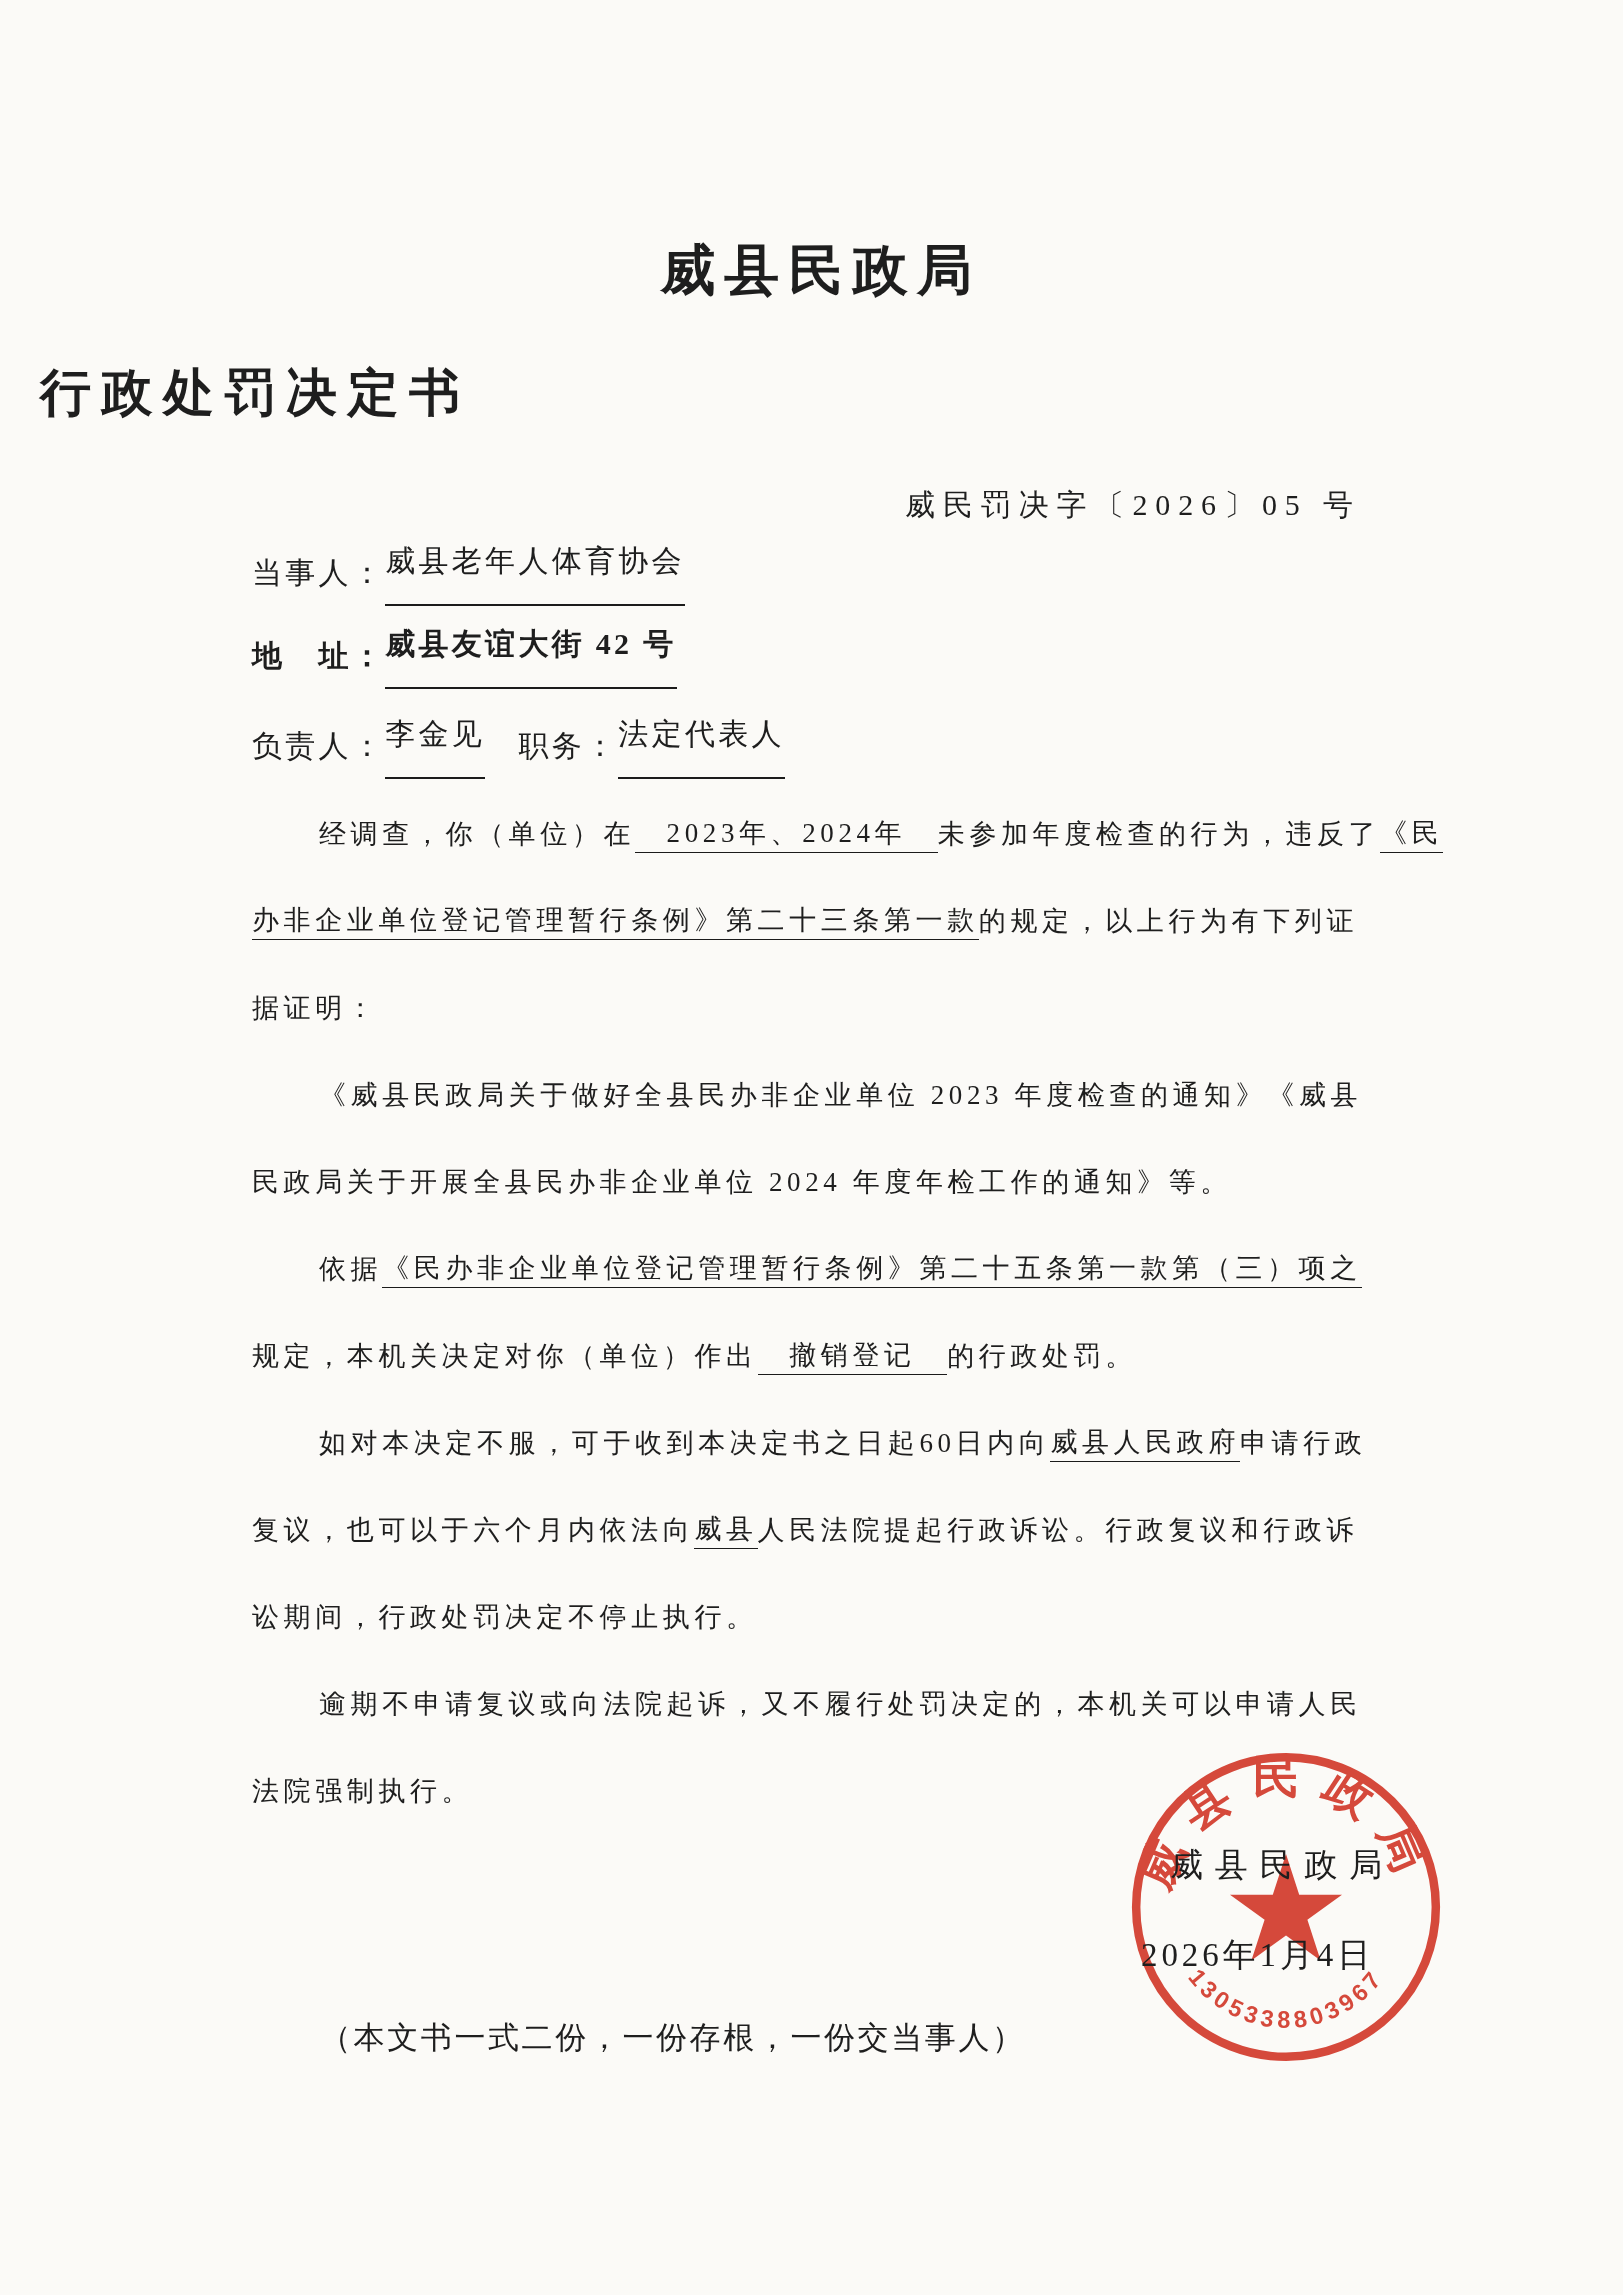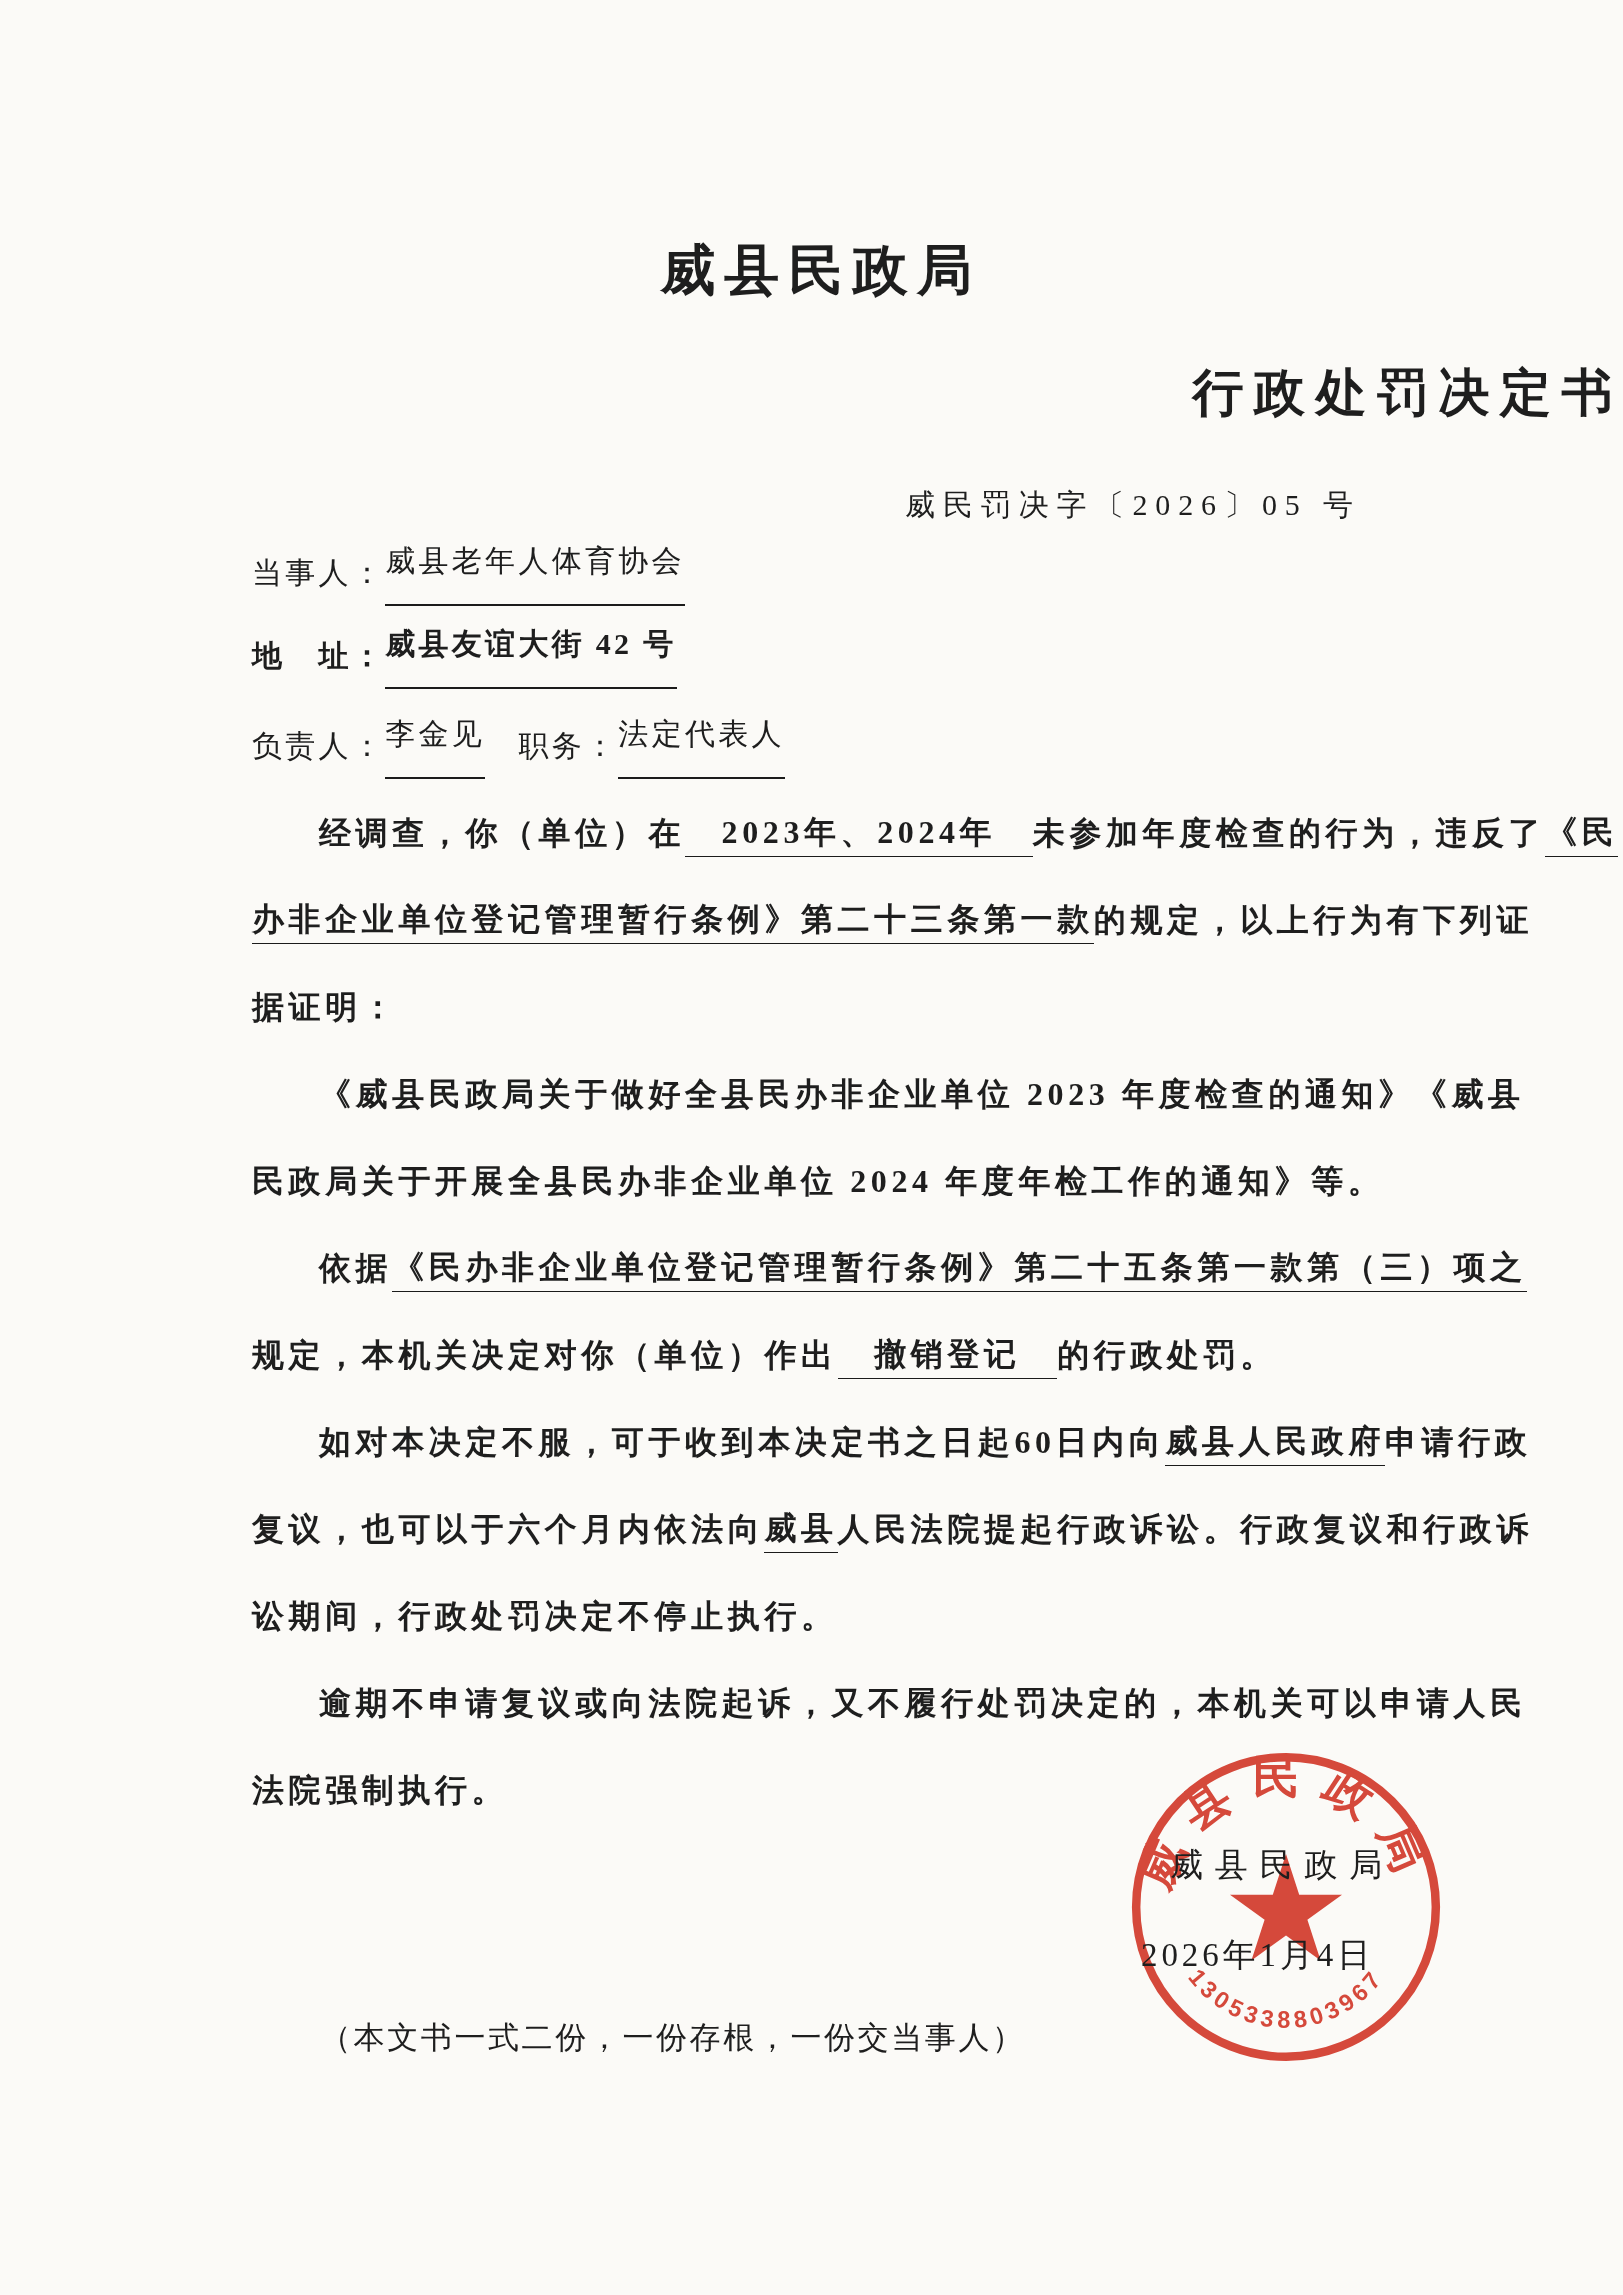--- a/index.html
+++ b/index.html
@@ -12,40 +12,40 @@
     color:var(--ink);
   }
   .page-title {
     position:absolute; top:234px; left:0; width:100%;
     text-align:center; padding-left:18.3px;
     font-family:"Liberation Sans","DejaVu Sans",sans-serif;
     font-weight:bold; font-size:55px; letter-spacing:9.2px;
   }
   .page-subtitle {
     position:absolute; top:359px; left:0; width:100%;
-    text-align:right; padding-left:6px;
+    text-align:left; padding-left:40px;
     font-family:"Liberation Sans","DejaVu Sans",sans-serif;
     font-weight:bold; font-size:51px; letter-spacing:10.5px;
   }
   .doc-number {
     position:absolute; top:457px; right:262px;
     font-size:30px; letter-spacing:7.9px; white-space:pre;margin-top:28px;
   }
   .party-line {
     position:absolute; left:252px; height:41px;
     display:flex; align-items:center;
     font-size:30px; letter-spacing:3.3px; white-space:pre;
   }
   .party-line.l1 { top:553px; }
   .party-line.l2 { top:636px;font-weight:bold; }
   .party-line.l3 { top:726px; }
   .u { border-bottom:2px solid #1b1b1b; padding-bottom:22px; }
   .doc-body {
     position:absolute; left:252px; top:790px; width:1152px;
-    font-size:32px; letter-spacing:4.6px;font-weight:bold;
+    font-size:27px; letter-spacing:4.6px;
   }
   .bline {
     height:87px; display:flex; align-items:center;
     white-space:pre;
   }
   .bline.indent { padding-left:67px; }
   .bline .u { padding-bottom:1px; border-bottom:1.7px solid #1b1b1b; }
   .signature-org {
     position:absolute; left:1170px; top:1843px; z-index:3;
     font-size:33px; letter-spacing:11.8px; white-space:pre;

